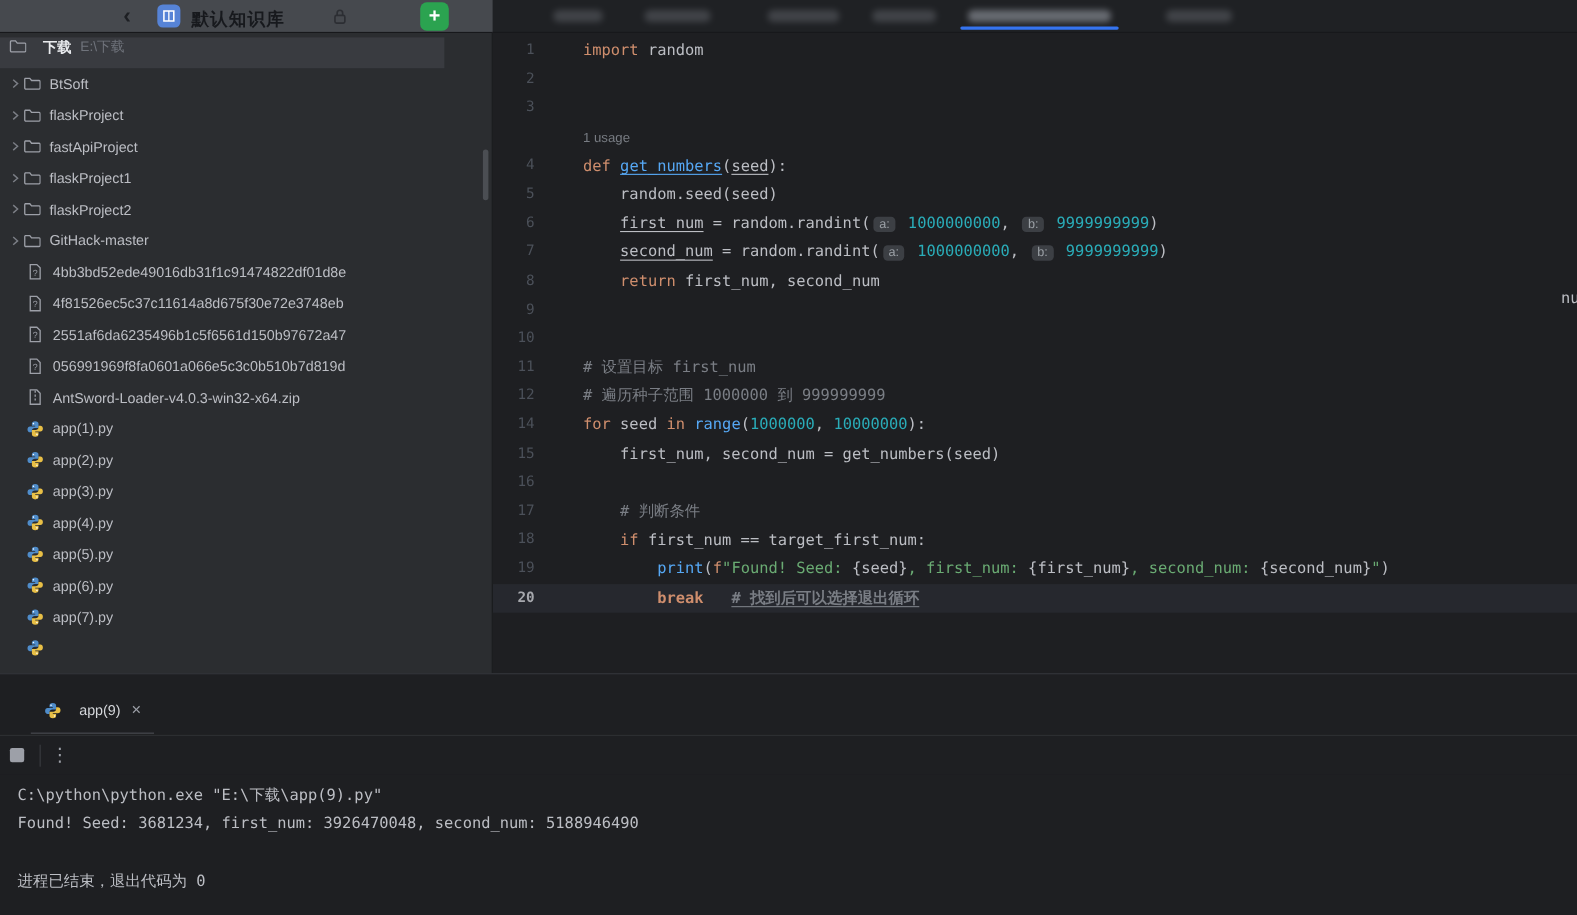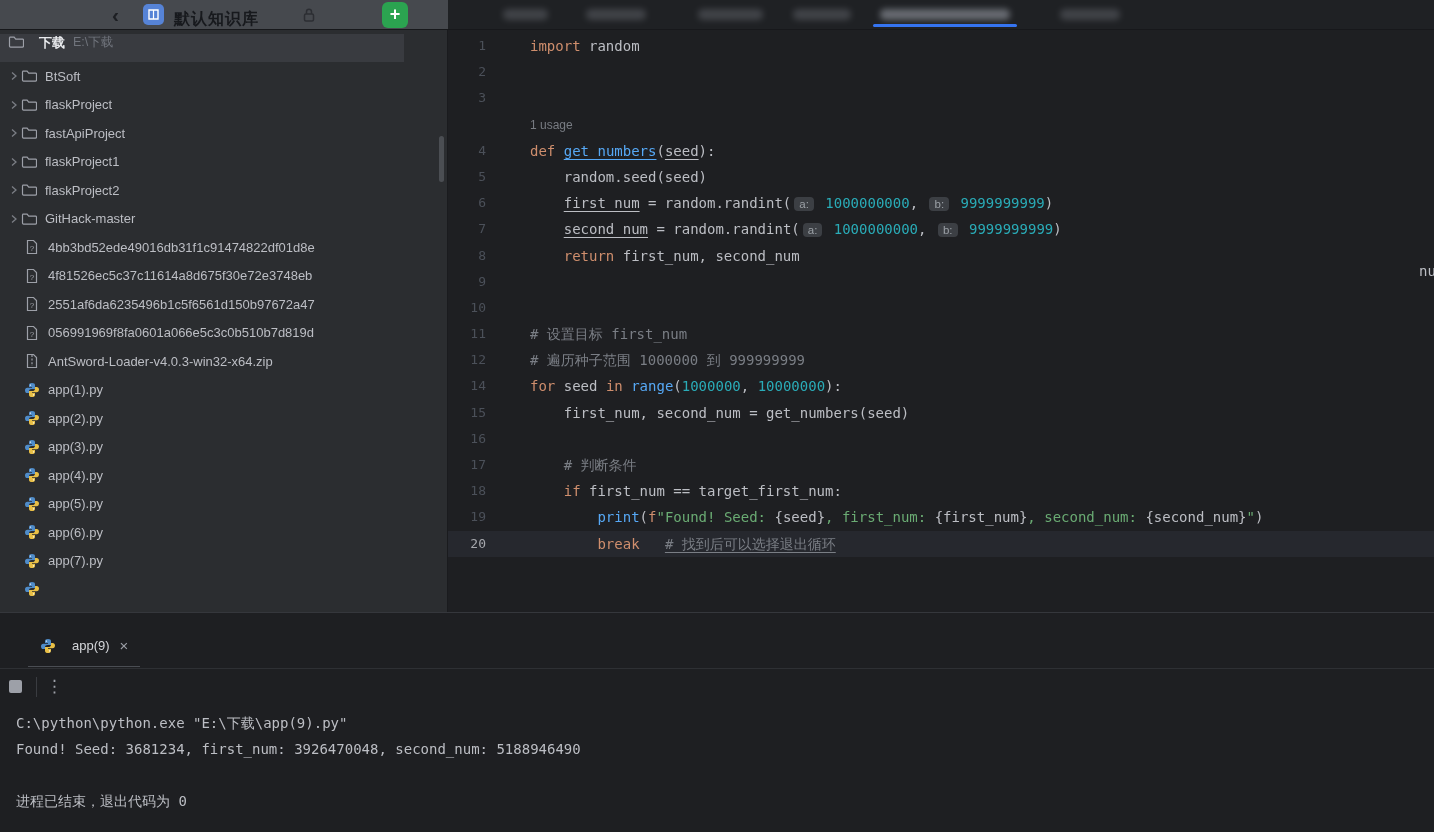--- a/index.html
+++ b/index.html
@@ -29,21 +29,21 @@
   .tree-row{height:28.5px;display:flex;align-items:center;padding-left:6px;cursor:pointer;}
   .tree-row.is-file{padding-left:24px;}
   .chev{width:15px;height:15px;display:flex;align-items:center;justify-content:center;flex:0 0 15px;}
   .tree-icon{width:16px;height:16px;margin-right:8px;display:flex;align-items:center;justify-content:center;flex:0 0 16px;}
   .tree-label{color:#bcbec4;font-size:13px;white-space:nowrap;}
   .tree-scroll{position:absolute;right:3px;top:106px;width:5px;height:46px;background:#5a5d63;border-radius:3px;opacity:.7;cursor:pointer;}
 
   
   #editor{position:absolute;left:448px;top:30px;width:986px;height:582px;background:#1e1f22;box-sizing:border-box;padding-top:3px;overflow:hidden;font-family:"DejaVu Sans Mono",monospace;font-size:14px;}
   .ed-row{display:flex;height:26.2px;line-height:26.2px;white-space:pre;}
-  .ed-row.current{background:#26282e;}
+  .ed-row.current{background:#26282e;font-weight:bold;}
   .gutter{flex:0 0 82px;box-sizing:border-box;text-align:right;padding-right:44px;color:#4b5059;font-size:13px;cursor:pointer;}
   .ed-row.current .gutter{color:#a6a8ad;}
   .codecell{flex:1;cursor:text;}
   .codecell.inlay{font-family:"Liberation Sans",sans-serif;font-size:12px;color:#787c83;}
   .tok-kw{color:#cf8e6d;}
   .tok-fn{color:#56a8f5;}
   .tok-txt{color:#bcbec4;}
   .tok-str{color:#6aab73;}
   .tok-num{color:#2aacb8;}
   .tok-cmt{color:#7a7e85;}

